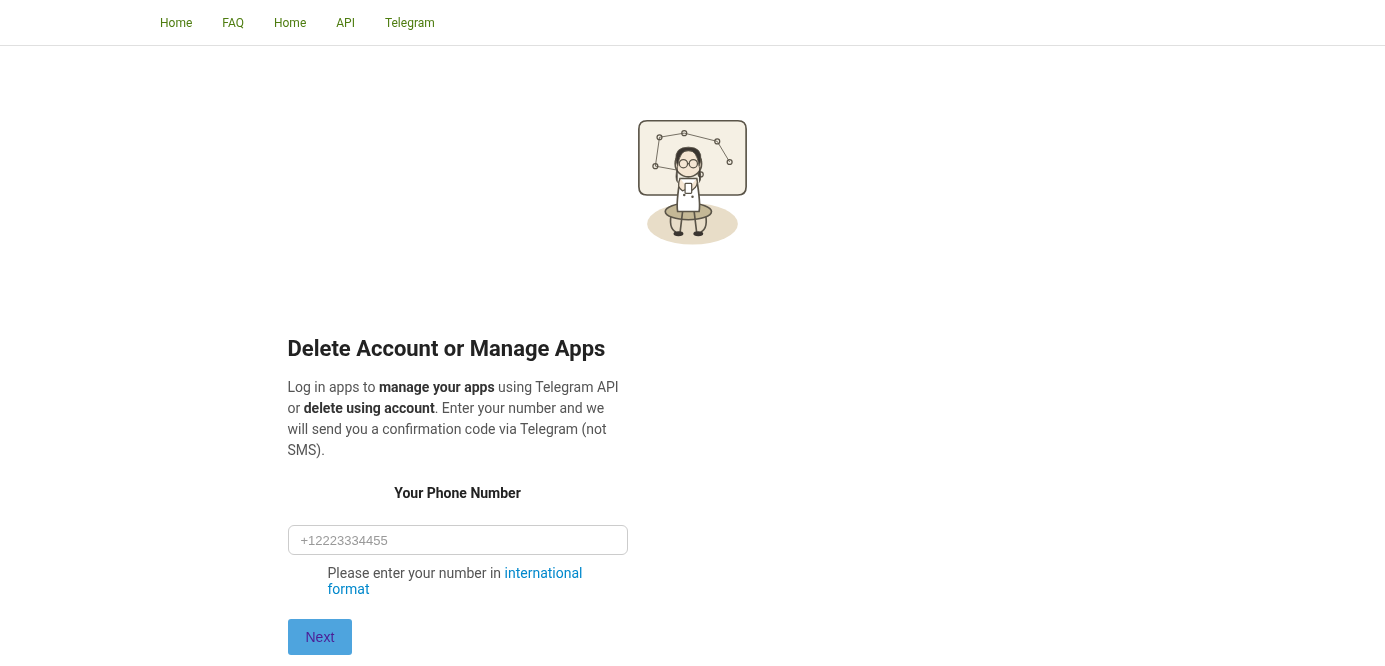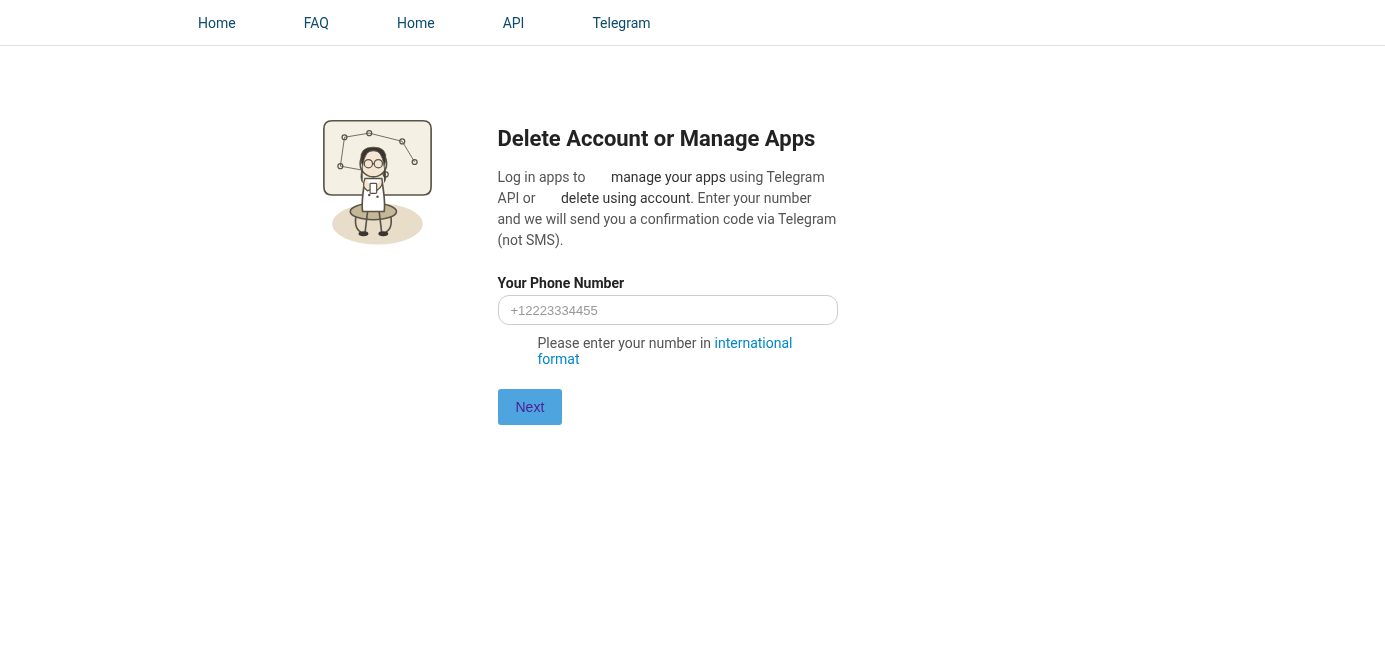--- a/index.html
+++ b/index.html
@@ -14,32 +14,32 @@
       width: 1385px;
     }
     .navbar {
       border-bottom: 1px solid #e0e0e0;
       height: 46px;
       display: flex;
       align-items: center;
       padding-left: 160px;
     }
     .navbar a {
-      color: #0c4a6e;
+      color: #4d7c0f;
       text-decoration: none;
-      font-size: 14px;
+      font-size: 12px;
       margin-right: 30px;
-      margin-left: 38px;
     }
     .container {
       max-width: 810px;
       margin: 0 auto;
       padding-top: 50px;
       display: flex;
       gap: 30px;
+      flex-direction: column;
     }
     .illustration {
       flex: 0 0 180px;
       display: flex;
       justify-content: center;
       align-items: flex-start;
       padding-top: 0;
     }
     .illustration svg {
       width: 165px;
@@ -57,37 +57,37 @@
       margin-bottom: 16px;
     }
     .description {
       font-size: 14px;
       line-height: 1.5;
       color: #555;
       margin-bottom: 24px;
     }
     .description strong {
       color: #333;
-      font-weight: normal;
-      margin-left: 22px;
+      font-weight: bold;
     }
     .form-label {
       font-size: 14px;
       font-weight: bold;
       color: #222;
       display: block;
-      margin-bottom: 4px;
+      margin-bottom: 24px;
+      text-align: center;
     }
     .form-input {
       width: 100%;
       height: 30px;
       padding: 5px 12px;
       font-size: 13px;
       border: 1px solid #ccc;
-      border-radius: 11px;
+      border-radius: 6px;
       color: #555;
       background: #fff;
       margin-bottom: 10px;
     }
     .form-input::placeholder {
       color: #999;
     }
     .help-text {
       font-size: 14px;
       color: #555;

